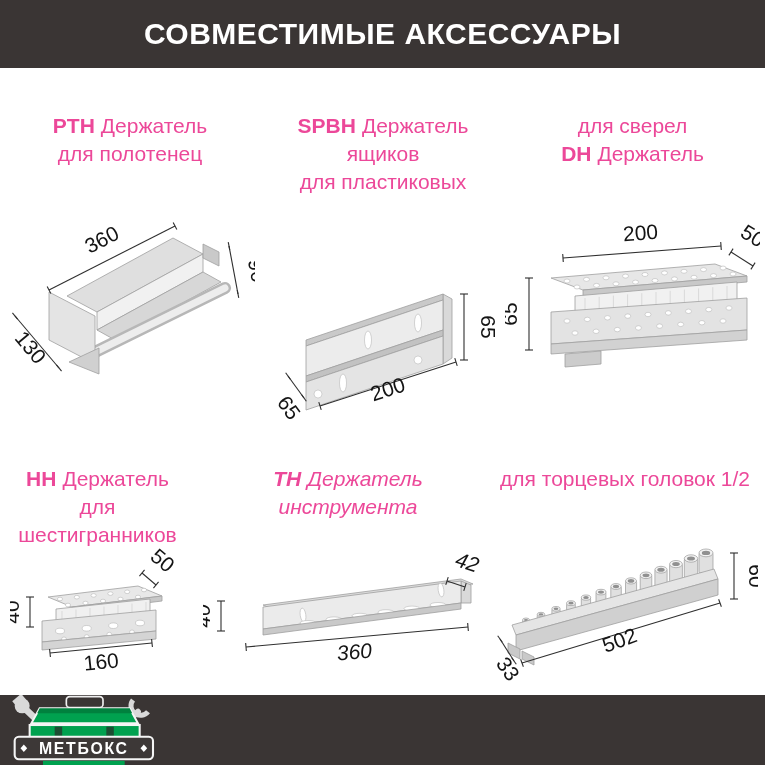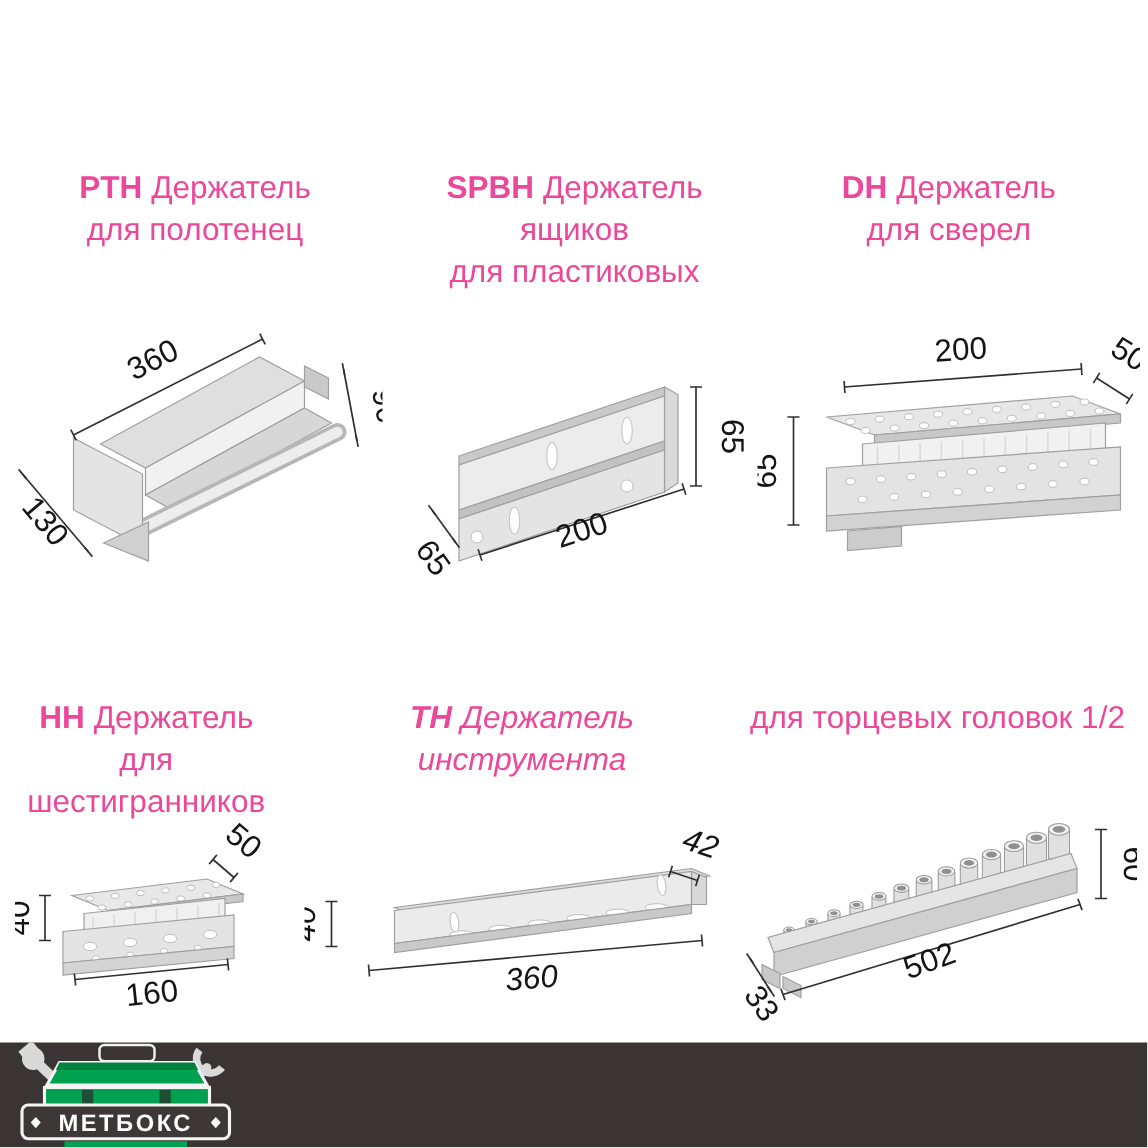--- a/index.html
+++ b/index.html
@@ -14,32 +14,35 @@
   .r1 .ptitle{padding-top:12px;height:88px;}
   .r2 .ptitle{padding-top:6px;height:74px;margin-top:39px;}
   .pcode{font-weight:700;margin-right:6px;}
   svg{display:block;}
   .outl{stroke:#9f9f9f;stroke-width:.8;}
   .dl{stroke:#2f2f2f;stroke-width:1.1;fill:none;}
   .dt{font-family:"Liberation Sans",sans-serif;font-size:21px;fill:#141414;}
   .hole{fill:#ffffff;stroke:#b8b8b8;stroke-width:.6;}
   .rib{stroke:#d9d9d9;stroke-width:1;}
   .c1{left:5px;top:100px;width:250px;}
-  .c2{left:268px;top:100px;width:230px;}
+  .c2{left:268px;top:100px;width:230px;gap:36px;}
   .c3{left:505px;top:100px;width:255px;}
   .c4{left:5px;top:420px;width:185px;}
   .c5{left:203px;top:420px;width:290px;font-style:italic;}
   .c6{left:492px;top:420px;width:266px;}
   .logo-wrap{margin-left:8px;}
 </style>
 </head>
 <body>
 
 <div class="page">
 
+  <div class="bar header-bar">
+    <h1>СОВМЕСТИМЫЕ АКСЕССУАРЫ</h1>
+  </div>
 
   <div class="card c1 r1">
     <div class="ptitle">
       <div><span class="pcode">PTH</span><span>Держатель</span></div>
       <div>для полотенец</div>
     </div>
     <svg width="250" height="195" viewBox="0 0 250 195">
       <polygon class="outl" points="62,96 168,38 198,54 92,112" fill="#dfdfdf"></polygon>
       <polygon class="outl" points="92,112 198,54 198,72 92,130" fill="#f1f1f1"></polygon>
       <polygon class="outl" points="92,130 198,72 216,82 110,140" fill="#d7d7d7"></polygon>
@@ -102,22 +105,22 @@
         <line class="dl" x1="20" y1="140" x2="36" y2="162"></line>
         <line class="dl" x1="-4" y1="0" x2="4" y2="0" transform="translate(20,140) rotate(54)"></line>
         <line class="dl" x1="-4" y1="0" x2="4" y2="0" transform="translate(36,162) rotate(54)"></line>
         <text class="dt" text-anchor="middle" x="15" y="176" transform="rotate(54 15 176)">65</text>
       </g>
     </svg>
   </div>
 
   <div class="card c3 r1">
     <div class="ptitle">
+      <div>для сверел</div>
       <div><span class="pcode">DH</span><span>Держатель</span></div>
-      <div>для сверел</div>
     </div>
     <svg width="255" height="185" viewBox="0 0 255 185">
       <polygon class="outl" points="46,78 210,64 242,76 78,90" fill="#e7e7e7"></polygon>
       <g id="p3-holes-top-a">
           <ellipse cx="62.0" cy="81.0" rx="3" ry="2" class="hole"></ellipse>
           <ellipse cx="81.5" cy="79.4" rx="3" ry="2" class="hole"></ellipse>
           <ellipse cx="101.0" cy="77.8" rx="3" ry="2" class="hole"></ellipse>
           <ellipse cx="120.5" cy="76.1" rx="3" ry="2" class="hole"></ellipse>
           <ellipse cx="140.0" cy="74.5" rx="3" ry="2" class="hole"></ellipse>
           <ellipse cx="159.5" cy="72.9" rx="3" ry="2" class="hole"></ellipse>

